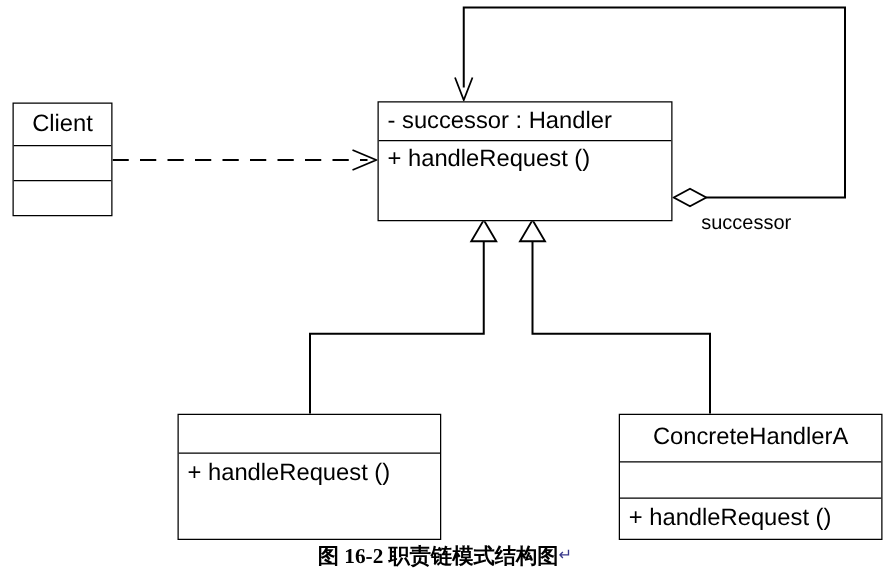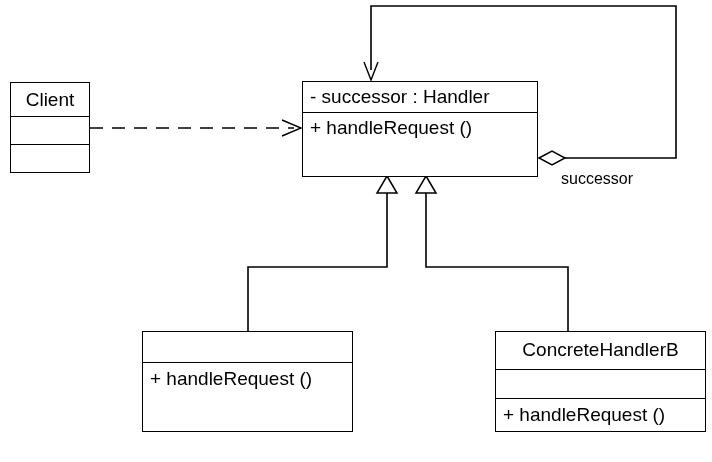--- a/index.html
+++ b/index.html
@@ -154,21 +154,24 @@
     <div class="uml-compartment comp-attrs">-  successor  :  Handler</div>
     <div class="uml-compartment comp-ops">+  handleRequest ()</div>
   </div>
 
   <div class="uml-class" id="class-concrete-a">
     <div class="uml-compartment comp-attrs comp-empty"></div>
     <div class="uml-compartment comp-ops">+  handleRequest ()</div>
   </div>
 
   <div class="uml-class" id="class-concrete-b">
-    <div class="uml-compartment comp-name">ConcreteHandlerB</div>
+    <div class="uml-compartment comp-name">ConcreteHandlerA</div>
     <div class="uml-compartment comp-attrs comp-empty"></div>
     <div class="uml-compartment comp-ops">+  handleRequest ()</div>
   </div>
 
   <div class="edge-label" id="label-successor">successor</div>
 
+  <div id="caption">
+    <span>图 16-2  职责链模式结构图</span><span class="pilcrow">↵</span>
+  </div>
 
 </div>
 
 </body></html>

